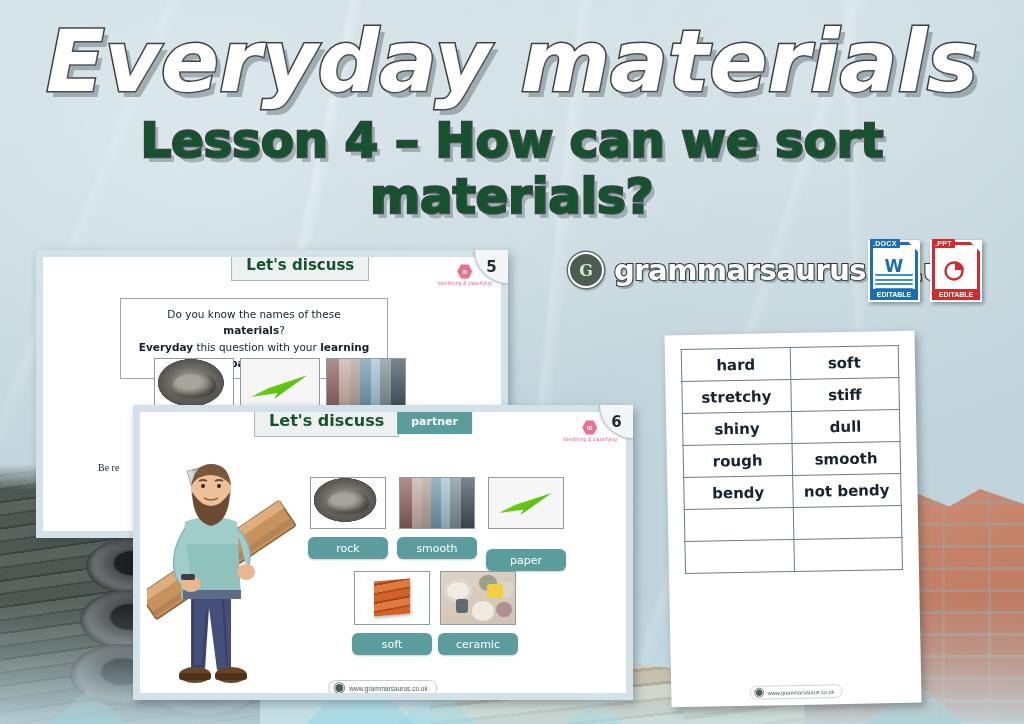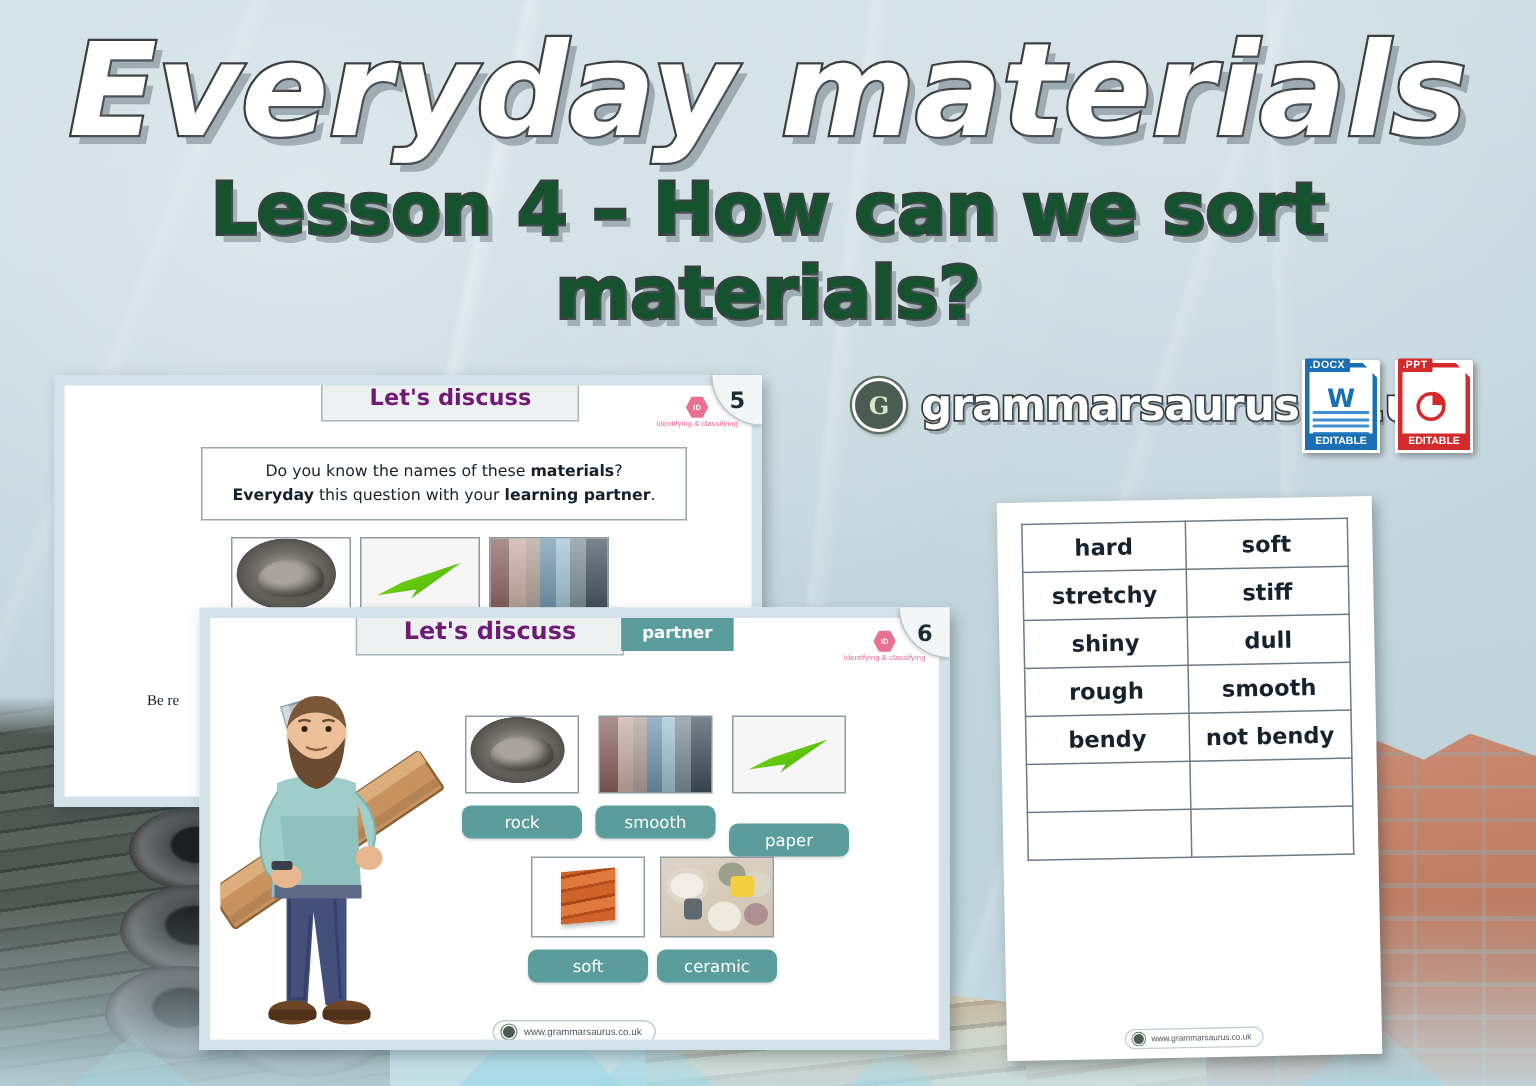--- a/index.html
+++ b/index.html
@@ -238,24 +238,24 @@
   .slide5 { left: 36px; top: 250px; width: 472px; height: 288px; }
   .slide6 { left: 133px; top: 405px; width: 500px; height: 295px; }
 
   .hdr-wrap {
     position: absolute; top: 0; left: 50%; transform: translateX(-50%);
     display: flex; align-items: stretch;
   }
   .hdr-box {
     background: #eef1f2;
     border: 1px solid #aab6bc;
-    padding: 5px 31px 6px;
+    padding: 5px 14px 6px;
     font-family: "DejaVu Sans", sans-serif;
     font-weight: 700;
-    color: #701a75;
+    color: #14532d;
     white-space: nowrap;
   }
   .slide5 .hdr-box { font-size: 15px; }
   .slide6 .hdr-box { font-size: 16px; }
   .answers-tag {
     background: #5b9c9c;
     color: #ffffff;
     font-family: "DejaVu Sans", sans-serif;
     font-size: 11px;
     font-weight: 600;
@@ -472,21 +472,21 @@
     <div class="slide-inner">
       <div class="hdr-wrap" style="left:56%;">
         <div class="hdr-box">Let's discuss</div>
       </div>
 
       <div class="tagline" style="right:16px; top:14px;">
         <div class="tag-hex">ID</div>
         <span>Identifying &amp; classifying</span>
       </div>
 
-      <div class="qbox" style="left:98px; top:48px; width:324px;">
+      <div class="qbox" style="left:84px; top:48px; width:268px;">
         <div>
           <span>Do you know the names of these </span><b>materials</b><span>?</span>
         </div>
         <div>
           <b>Everyday</b><span> this question with your </span><b>learning partner</b><span>.</span>
         </div>
       </div>
 
       <div class="photo ph-rock" style="left:118px; top:108px; width:80px; height:56px;">
         <div class="ph-rock-i"></div>

